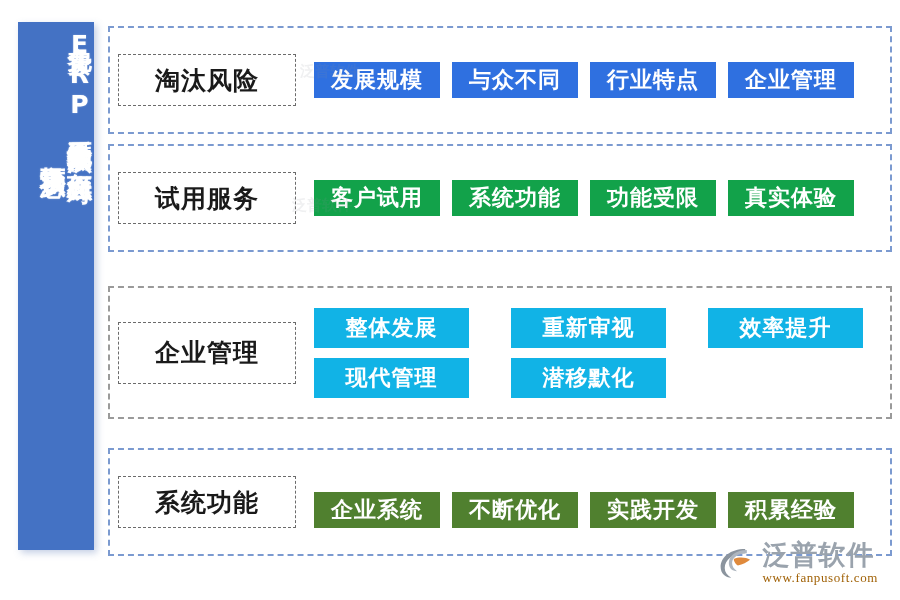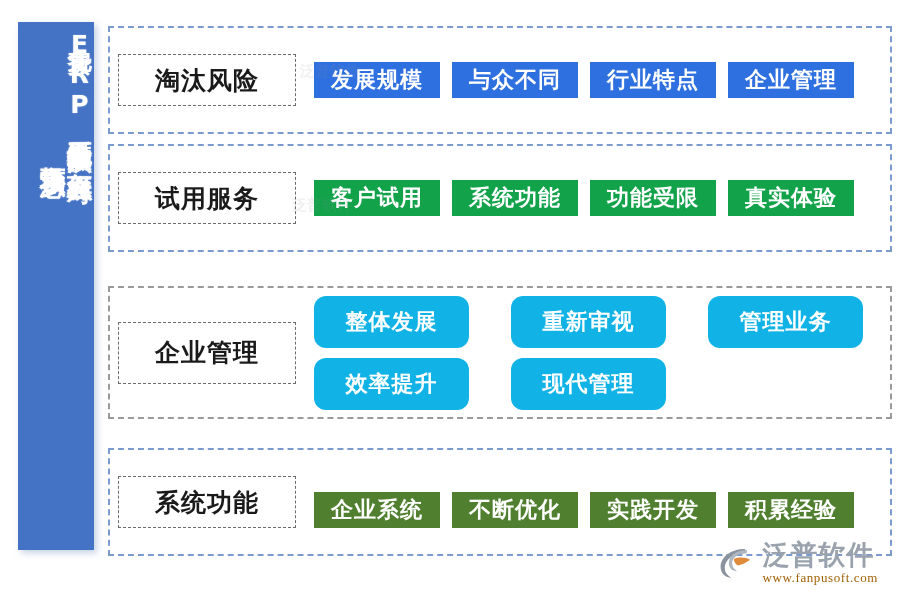--- a/index.html
+++ b/index.html
@@ -129,21 +129,21 @@
   .chip-cyan   { background: #11b3e6; }
   .chip-olive  { background: #50802f; margin-top: 16px; }
 
   
   #row-2 .chips {
     margin-left: 18px;
     width: 560px;
     flex: 0 0 auto;
     gap: 10px 42px;
   }
-  #row-2 .chip { min-width: 155px; height: 52px; border-radius: 12px; }
+  #row-2 .chip { min-width: 155px; height: 40px; }
 
   
   .watermark {
     position: absolute;
     opacity: 0.13;
     pointer-events: none;
     color: #8a8f99;
     font-weight: bold;
     font-size: 15px;
     white-space: nowrap;
@@ -211,23 +211,23 @@
       </div>
     </div>
   </div>
 
   <div class="row row-grayborder" id="row-2">
     <div class="row-inner">
       <div class="row-label">企业管理</div>
       <div class="chips">
         <div class="chip chip-cyan">整体发展</div>
         <div class="chip chip-cyan">重新审视</div>
-        <div class="chip chip-cyan">管理业务</div>
         <div class="chip chip-cyan">效率提升</div>
         <div class="chip chip-cyan">现代管理</div>
+        <div class="chip chip-cyan">潜移默化</div>
       </div>
     </div>
   </div>
 
   <div class="row row-blueborder" id="row-3">
     <div class="row-inner">
       <div class="row-label">系统功能</div>
       <div class="chips">
         <div class="chip chip-olive">企业系统</div>
         <div class="chip chip-olive">不断优化</div>

